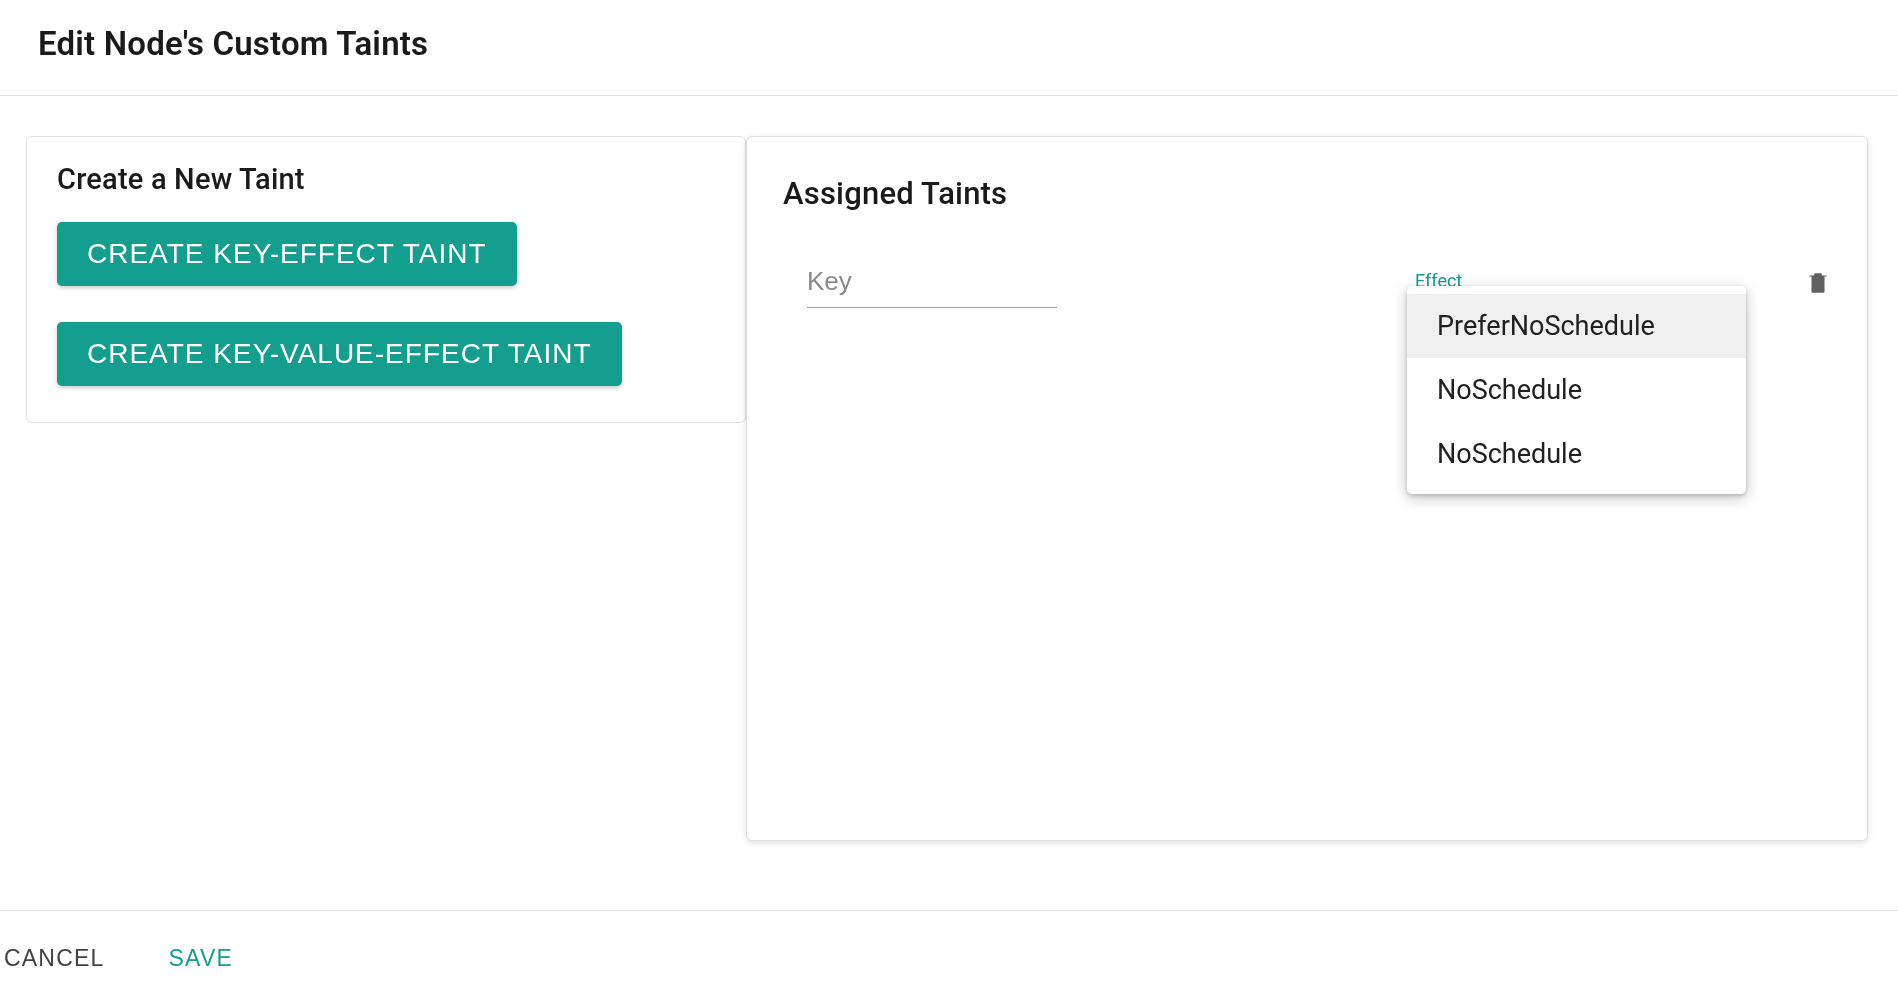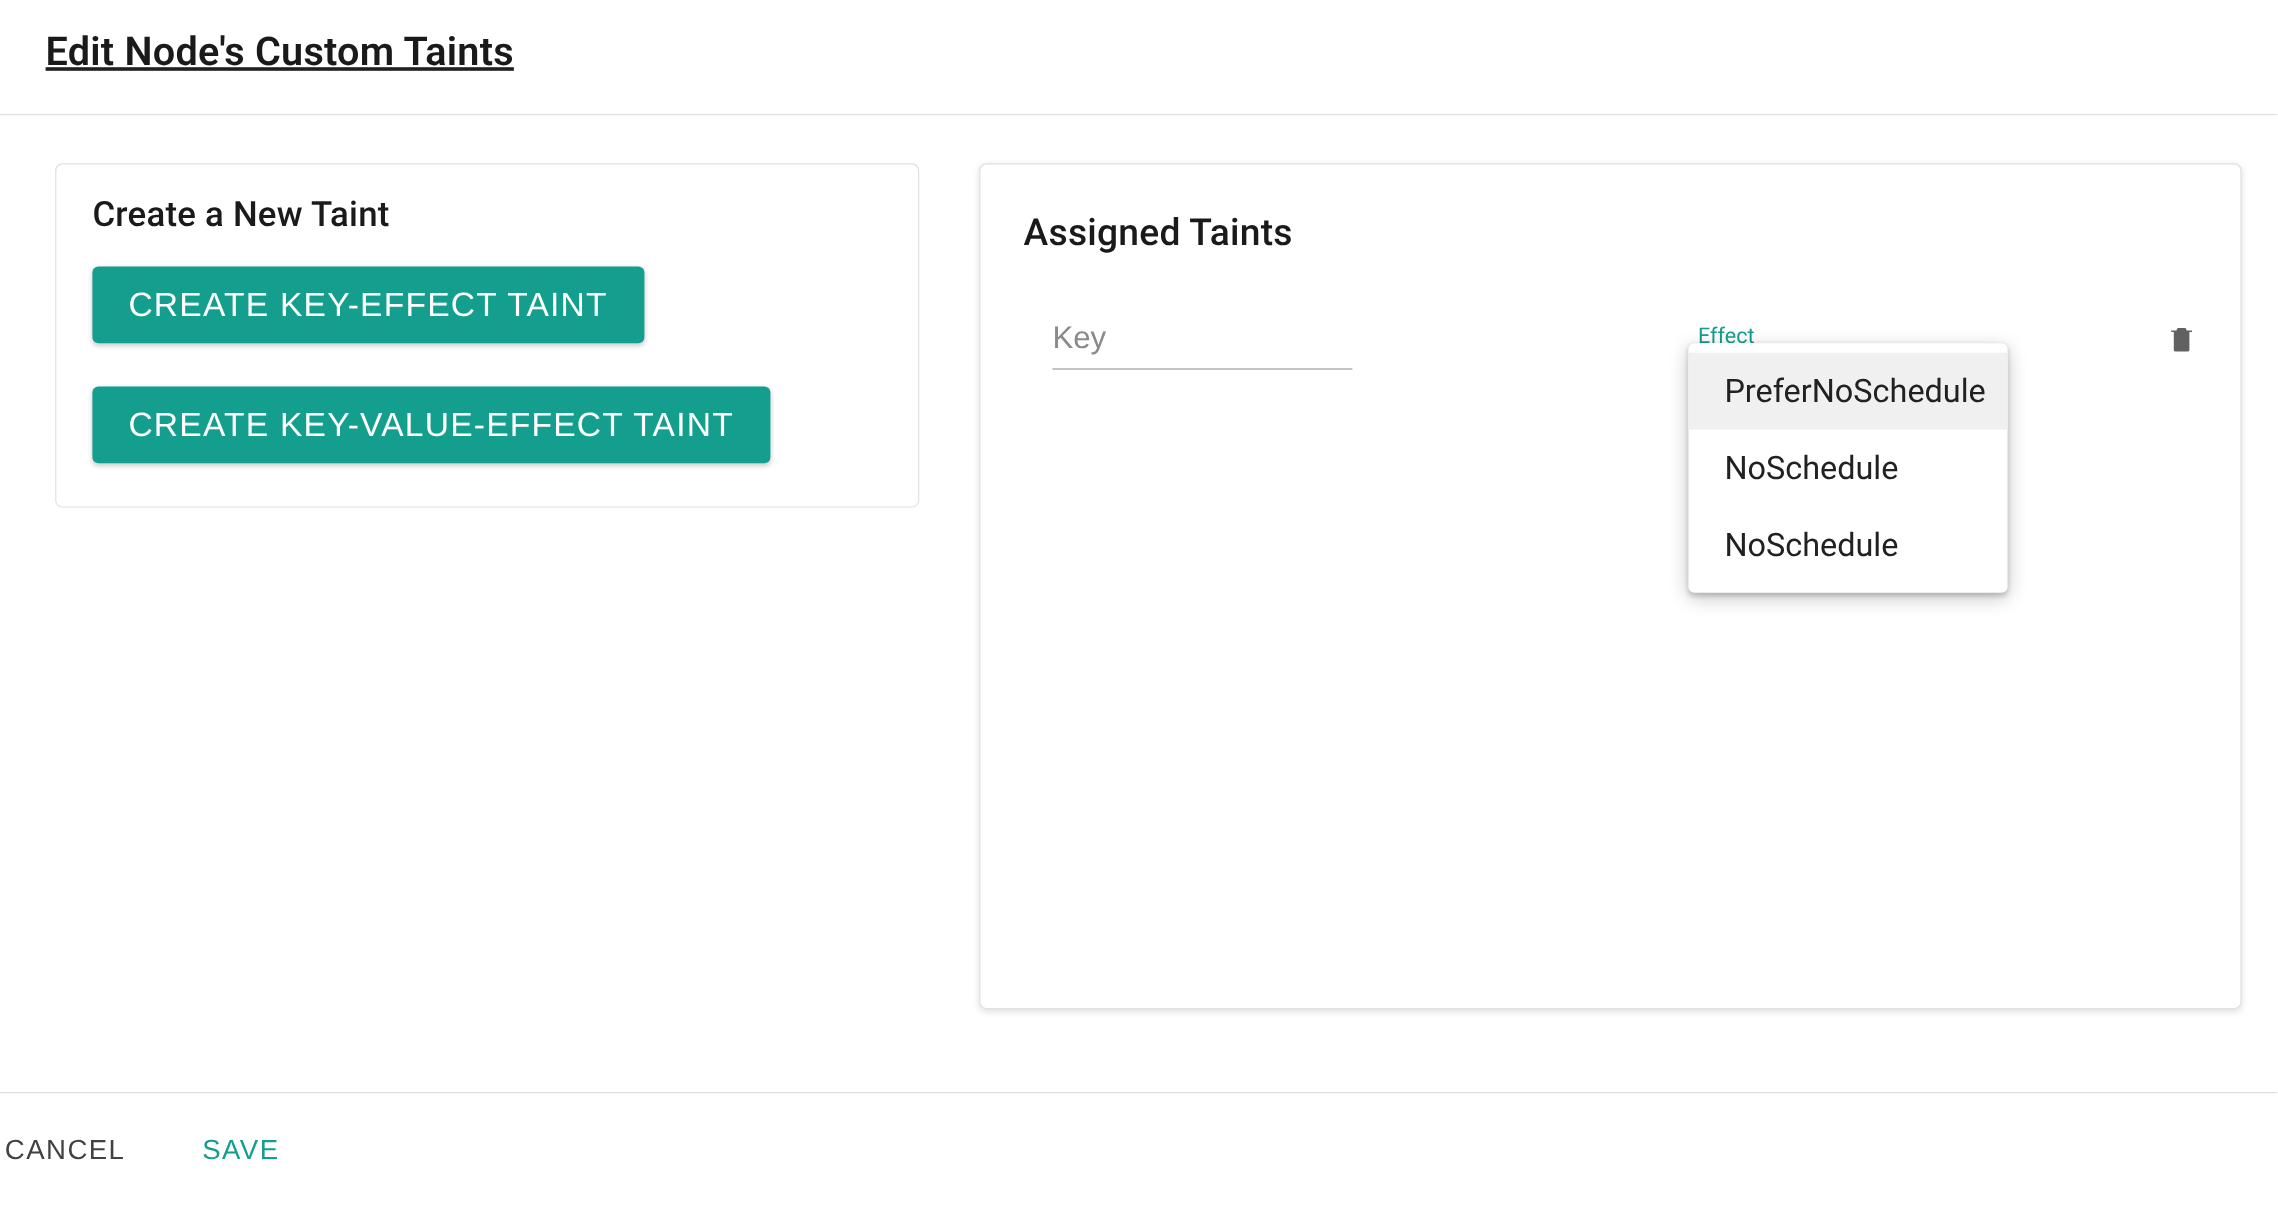--- a/index.html
+++ b/index.html
@@ -10,37 +10,35 @@
     body {
       font-family: 'Roboto', 'Helvetica Neue', Arial, sans-serif;
       background: #ffffff;
       color: #212121;
       width: 1898px;
       height: 1004px;
       position: relative;
     }
     .header {
       padding: 24px 54px 32px 38px;
-      text-decoration: underline;
     }
     .page-title {
       font-size: 33px;
       font-weight: 600;
       color: #1a1a1a;
       letter-spacing: 0.2px;
     }
     .divider-line {
       width: 100%;
       height: 1px;
       background: #e0e0e0;
     }
     .content {
       display: flex;
-      gap: 50px;
-      padding: 40px 30px 0 46px;
+      padding: 40px 30px 0 26px;
     }
     .card {
       background: #ffffff;
       border: 1px solid #e0e0e0;
       border-radius: 6px;
     }
     .left-card {
       width: 720px;
       padding: 25px 30px 36px 30px;
       height: fit-content;
@@ -120,21 +118,21 @@
     }
     .effect-select-wrap {
       position: relative;
       width: 330px;
       margin-left: auto;
     }
     .dropdown-menu {
       position: absolute;
       top: 2px;
       left: 0;
-      width: 266px;
+      width: 339px;
       background: #ffffff;
       border-radius: 5px;
       box-shadow: 0 4px 16px rgba(0,0,0,0.22), 0 2px 4px rgba(0,0,0,0.18);
       z-index: 10;
       padding: 8px 0;
     }
     .dropdown-item {
       padding: 16px 30px;
       font-size: 27px;
       color: #212121;

